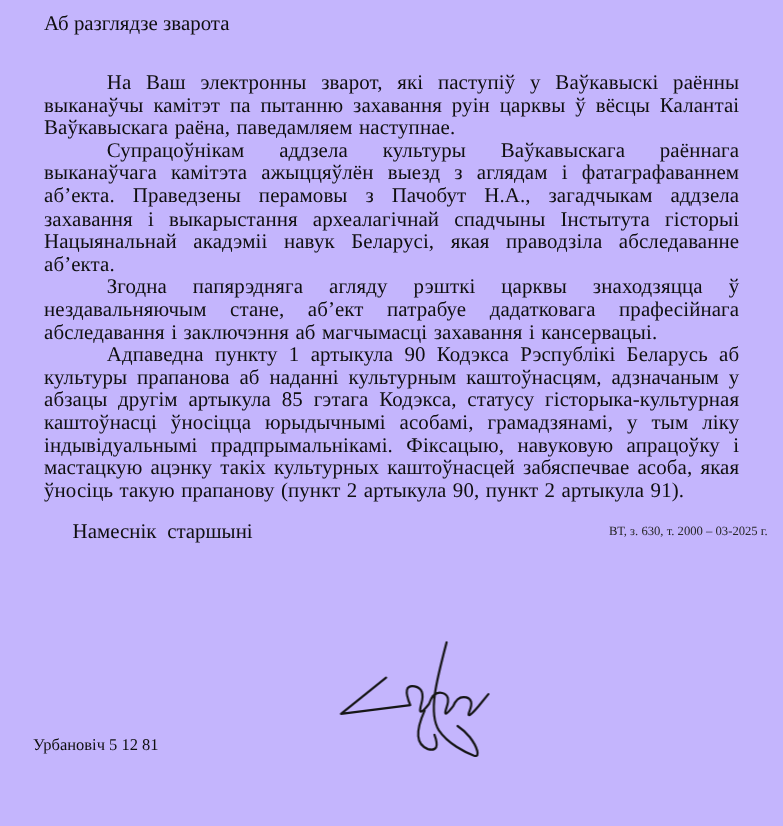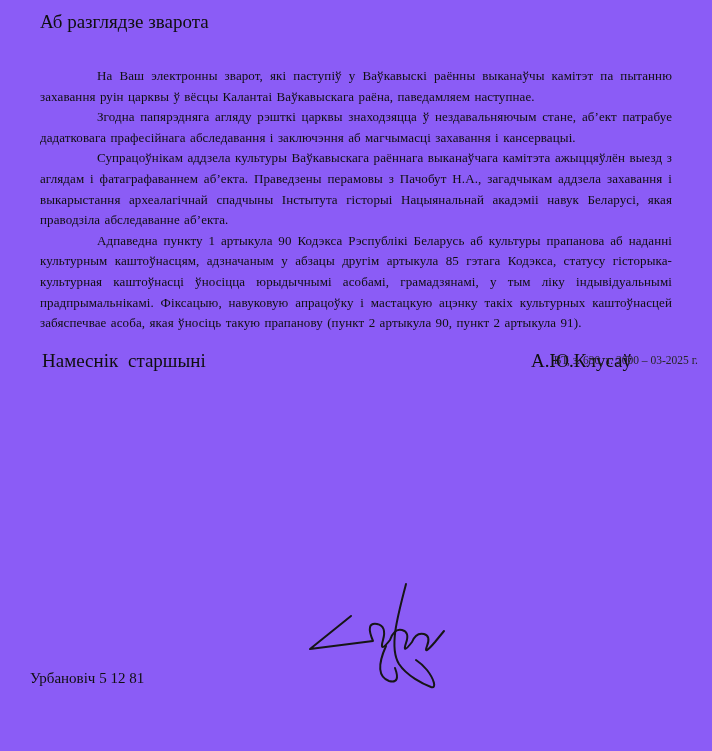--- a/index.html
+++ b/index.html
@@ -1,53 +1,53 @@
 <!DOCTYPE html>
 <html><head>
 <meta charset="utf-8">
 <style>
   html, body { margin: 0; padding: 0; }
   .page {
     width: 712px;
     height: 751px;
-    background: #8b5cf6;
+    background: #c4b5fd;
     position: relative;
     font-family: "Liberation Serif", "DejaVu Serif", serif;
     color: #141414;
     overflow: hidden;
     box-sizing: border-box;
   }
   .scan {
     filter: blur(0.25px) contrast(1.05);
   }
   .content {
     padding: 11px 40px 0 40px;
   }
   .doc-title {
     font-size: 19px;
     line-height: 22px;
     margin: 0 0 33px 0;
     font-weight: normal;
   }
   .body-text p {
     margin: 0;
-    font-size: 13px;
+    font-size: 19px;
     line-height: 20.6px;
     text-align: justify;
     text-indent: 57px;
     letter-spacing: 0.1px;
     word-spacing: 1px;
   }
   .sig-row {
     position: relative;
     margin-top: 16px;
     padding: 0 40px 0 42px;
     display: flex;
-    justify-content: space-between;
     align-items: flex-start;
+    margin-left: 24px;
   }
   .sig-position {
     font-size: 19px;
     word-spacing: 5px;
   }
   .sig-name {
     font-size: 19px;
     margin-right: 40px;
   }
   .signature-box {
@@ -74,29 +74,28 @@
 </style>
 </head>
 <body>
 
 <div class="page">
   <div class="scan">
     <div class="content">
       <h1 class="doc-title">Аб разглядзе зварота</h1>
       <div class="body-text">
         <p>На Ваш электронны зварот, які паступіў у Ваўкавыскі раённы выканаўчы камітэт па пытанню захавання руін царквы ў вёсцы Калантаі Ваўкавыскага раёна, паведамляем наступнае.</p>
+        <p>Супрацоўнікам аддзела культуры Ваўкавыскага раённага выканаўчага камітэта ажыццяўлён выезд з аглядам і фатаграфаваннем аб’екта. Праведзены перамовы з Пачобут Н.А., загадчыкам аддзела захавання і выкарыстання археалагічнай спадчыны Інстытута гісторыі Нацыянальнай акадэміі навук Беларусі, якая праводзіла абследаванне аб’екта.</p>
         <p>Згодна папярэдняга агляду рэшткі царквы знаходзяцца ў нездавальняючым стане, аб’ект патрабуе дадатковага прафесійнага абследавання і заключэння аб магчымасці захавання і кансервацыі.</p>
-        <p>Супрацоўнікам аддзела культуры Ваўкавыскага раённага выканаўчага камітэта ажыццяўлён выезд з аглядам і фатаграфаваннем аб’екта. Праведзены перамовы з Пачобут Н.А., загадчыкам аддзела захавання і выкарыстання археалагічнай спадчыны Інстытута гісторыі Нацыянальнай акадэміі навук Беларусі, якая праводзіла абследаванне аб’екта.</p>
         <p>Адпаведна пункту 1 артыкула 90 Кодэкса Рэспублікі Беларусь аб культуры прапанова аб наданні культурным каштоўнасцям, адзначаным у абзацы другім артыкула 85 гэтага Кодэкса, статусу гісторыка-культурная каштоўнасці ўносіцца юрыдычнымі асобамі, грамадзянамі, у тым ліку індывідуальнымі прадпрымальнікамі. Фіксацыю, навуковую апрацоўку і мастацкую ацэнку такіх культурных каштоўнасцей забяспечвае асоба, якая ўносіць такую прапанову (пункт 2 артыкула 90, пункт 2 артыкула 91).</p>
       </div>
     </div>
 
     <div class="sig-row">
       <span class="sig-position">Намеснік старшыні</span>
-      <span class="sig-name">А.Ю.Клусаў</span>
     </div>
 
     <div class="signature-box">
       <svg width="180" height="120" viewBox="0 0 180 120">
         <g fill="none" stroke="#1b1b1b" stroke-width="2" stroke-linecap="round" stroke-linejoin="round">
 
           <path d="M101,4 C92,38 84,68 94,84 C102,96 118,104 126,107 C132,109 129,99 122,90 C118,85 114,82 111,80"></path>
 
           <path d="M46,36 L5,69 L68,61
                    Q60,42 72,44

